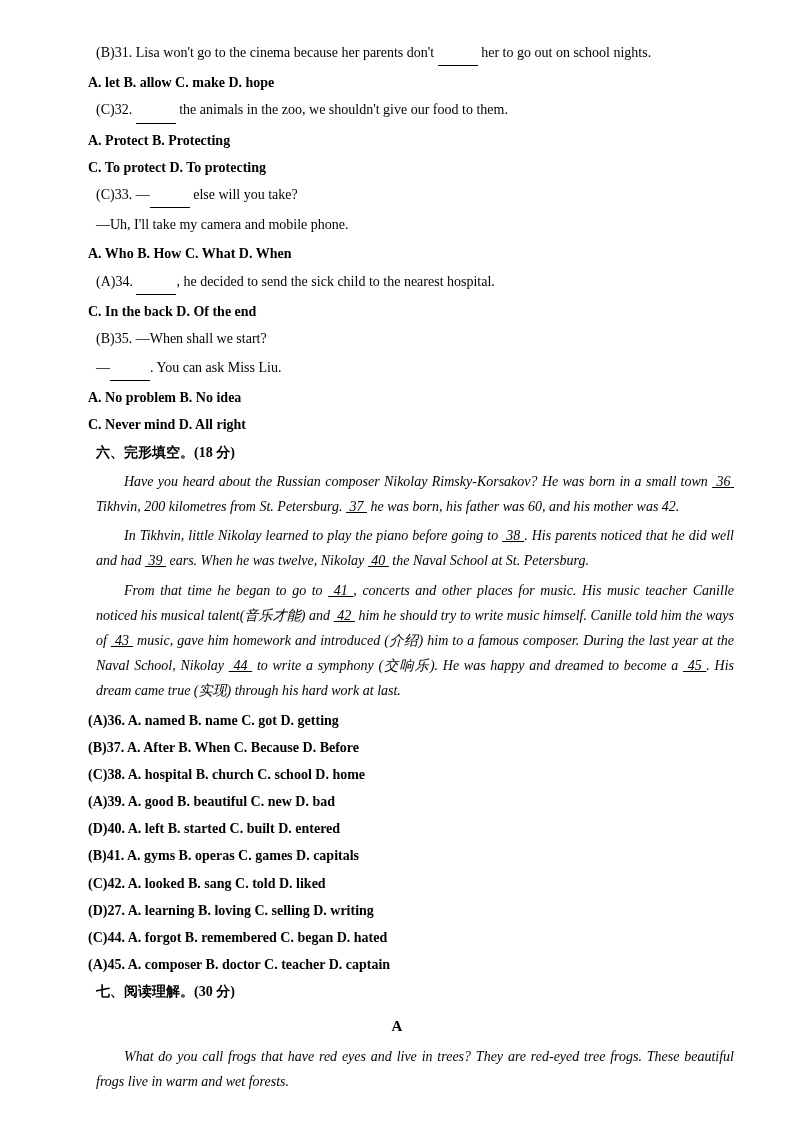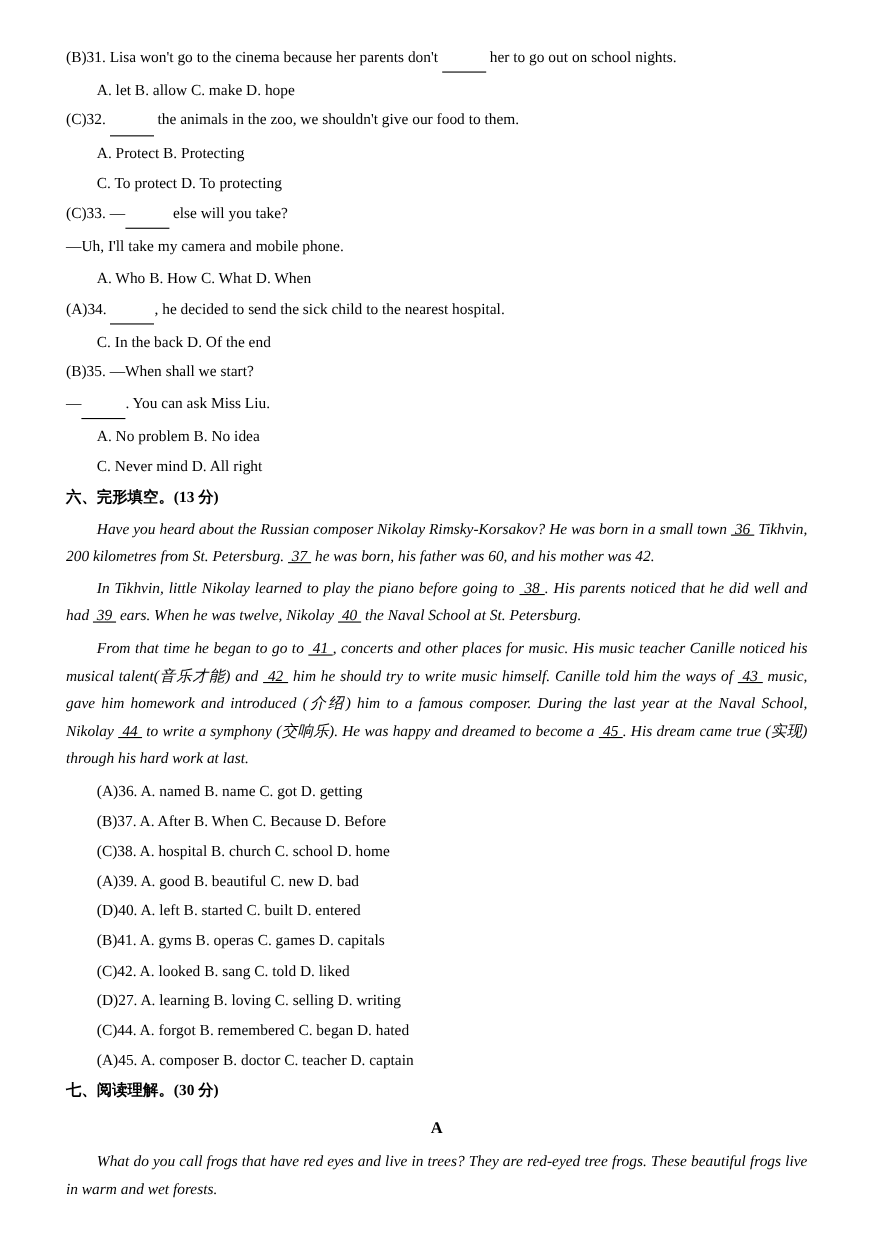--- a/index.html
+++ b/index.html
@@ -22,28 +22,30 @@
       padding: 40px 60px 60px 60px;
       position: relative;
     }
     .content {
       line-height: 1.8;
     }
     .paragraph {
       margin-bottom: 4px;
       text-align: justify;
       text-indent: 0;
+      margin-left: 36px;
     }
     .indent {
       text-indent: 2em;
       font-style: italic;
     }
     .options-line {
       padding-left: 2em;
       margin-bottom: 2px;
+      font-weight: bold;
     }
     .section-title {
       font-weight: bold;
       margin-bottom: 4px;
     }
     .blank {
       display: inline-block;
       border-bottom: 1px solid #000;
       min-width: 40px;
       text-align: center;
@@ -105,21 +107,21 @@
       <span>—<span class="blank">&nbsp;&nbsp;&nbsp;&nbsp;&nbsp;&nbsp;&nbsp;</span>. You can ask Miss Liu.</span>
     </div>
     <div class="options-line">
       <span>A. No problem    B. No idea</span>
     </div>
     <div class="options-line">
       <span>C. Never mind    D. All right</span>
     </div>
 
     <div class="paragraph section-title">
-      <span>六、完形填空。(13 分)</span>
+      <span>六、完形填空。(18 分)</span>
     </div>
 
     <div class="paragraph indent">
       <span>Have you heard about the Russian composer Nikolay Rimsky-Korsakov? He was born in a small town <span class="underline">&nbsp;36&nbsp;</span> Tikhvin, 200 kilometres from St. Petersburg. <span class="underline">&nbsp;37&nbsp;</span> he was born, his father was 60, and his mother was 42.</span>
     </div>
 
     <div class="paragraph indent">
       <span>In Tikhvin, little Nikolay learned to play the piano before going to <span class="underline">&nbsp;38&nbsp;</span>. His parents noticed that he did well and had <span class="underline">&nbsp;39&nbsp;</span> ears. When he was twelve, Nikolay <span class="underline">&nbsp;40&nbsp;</span> the Naval School at St. Petersburg.</span>
     </div>
 

